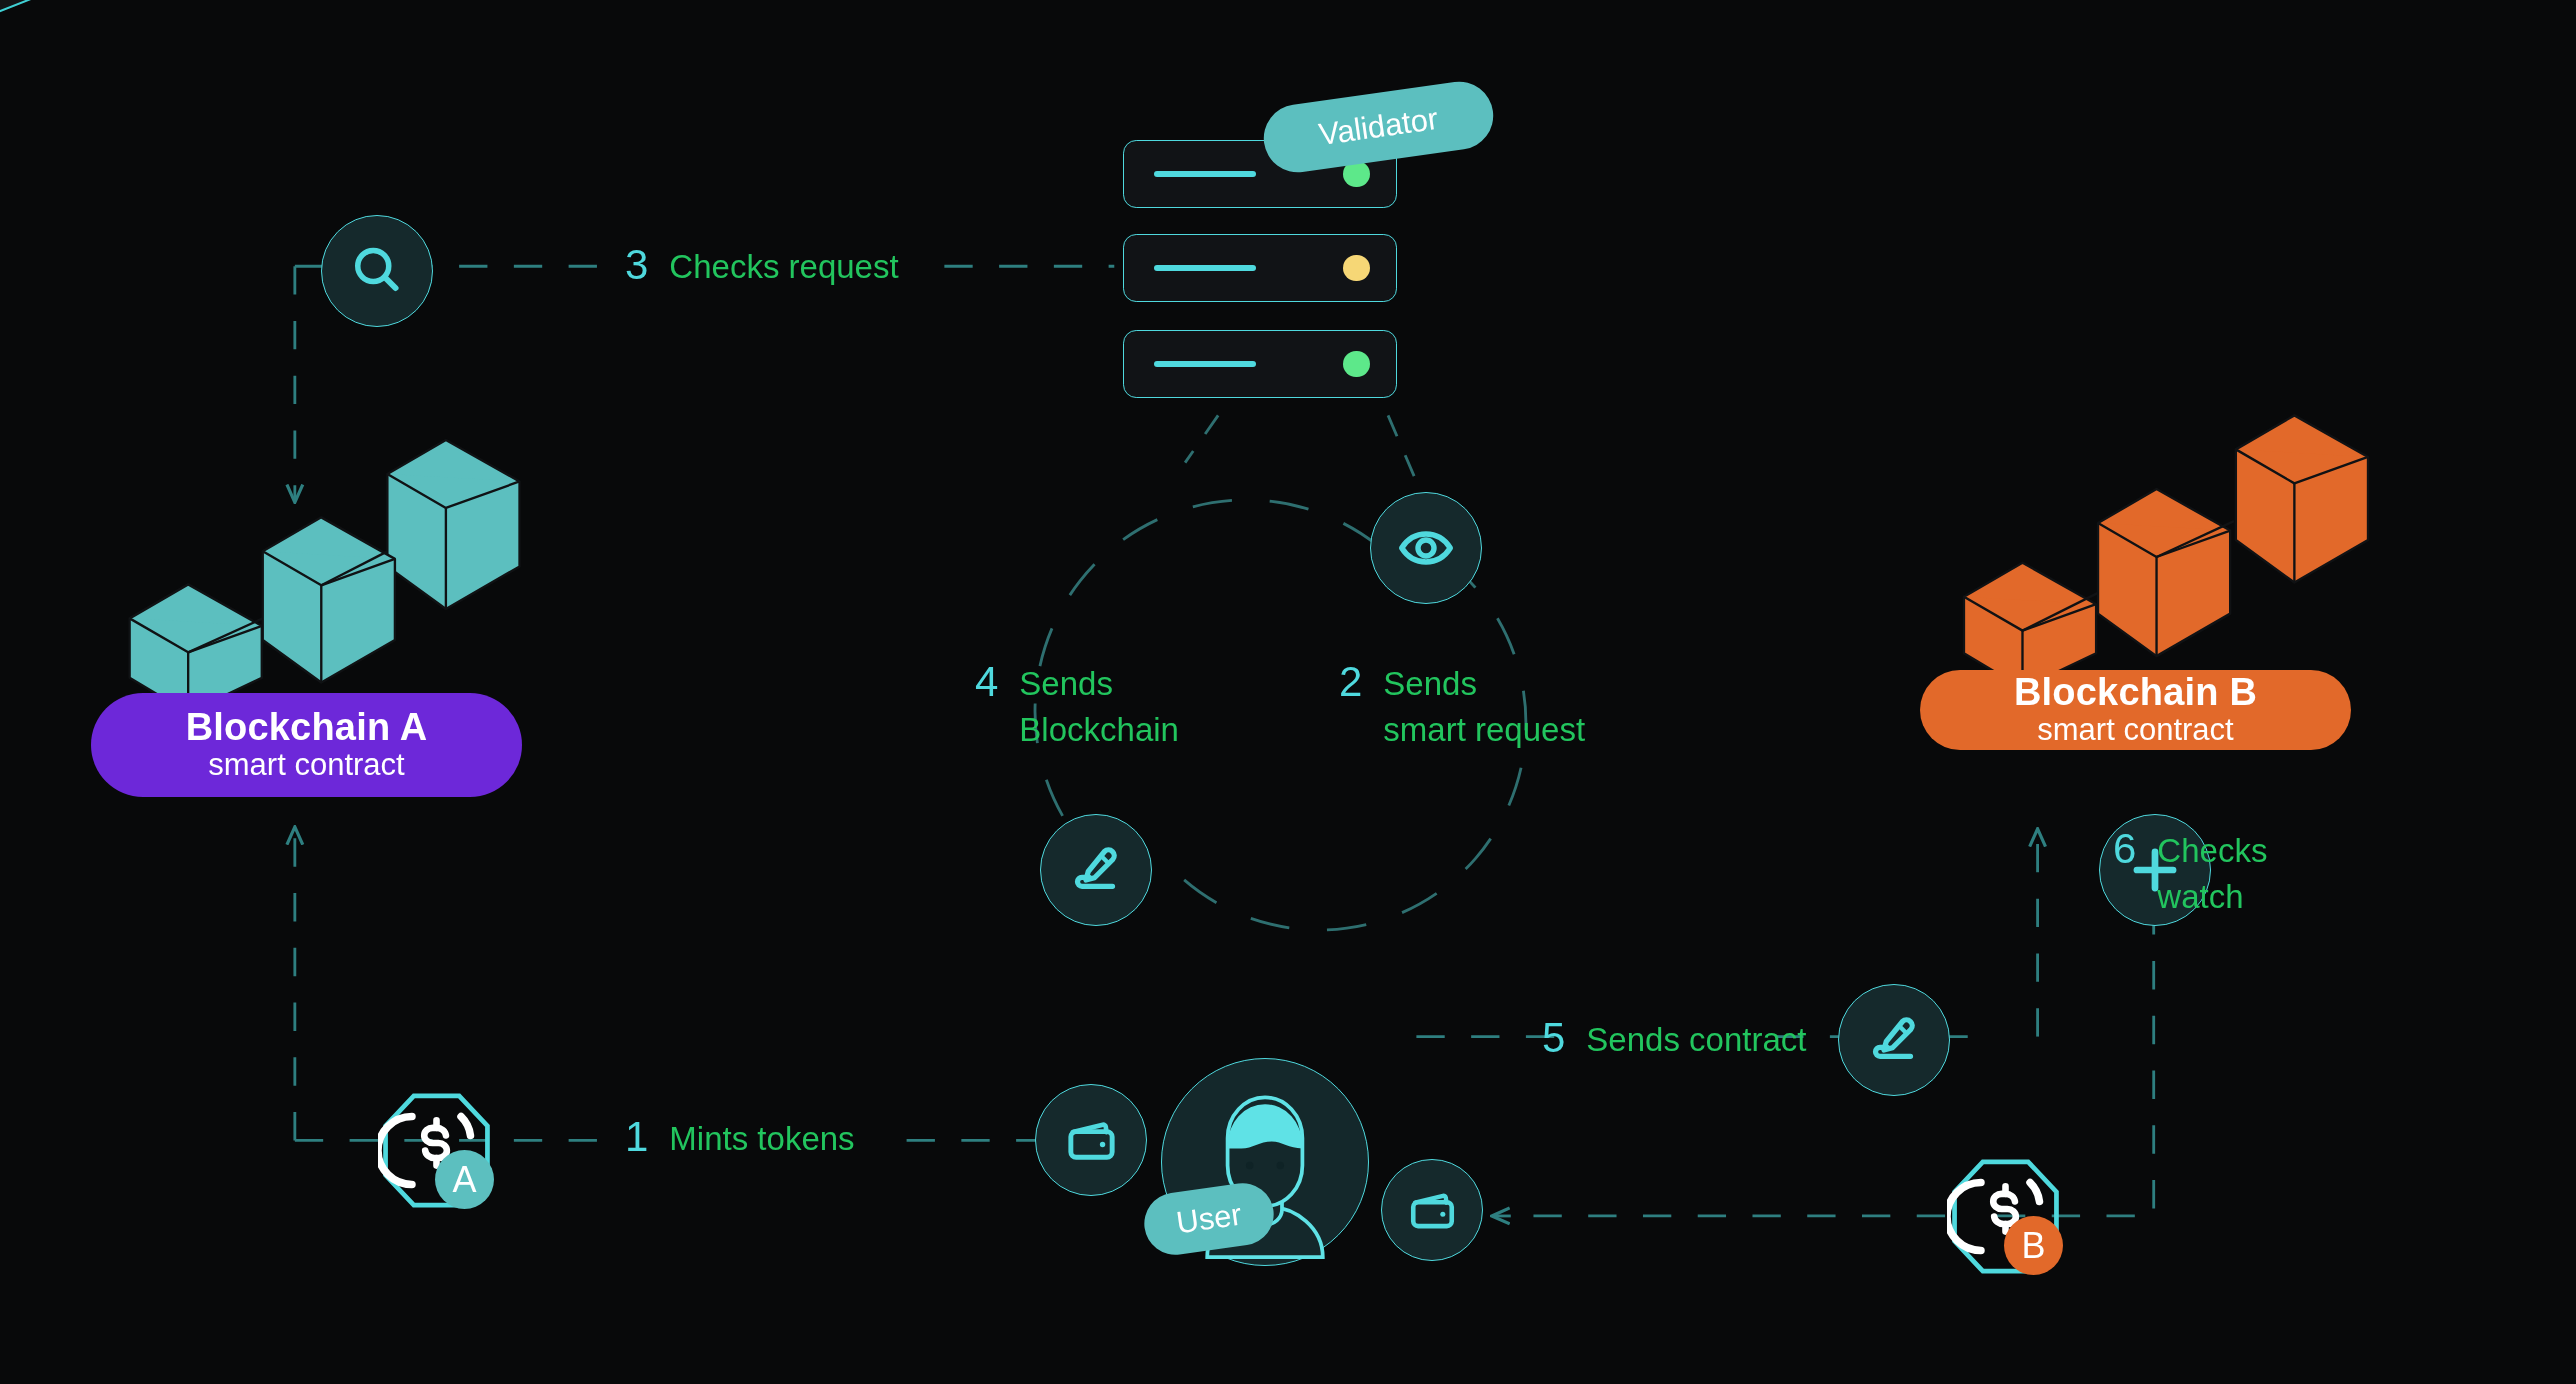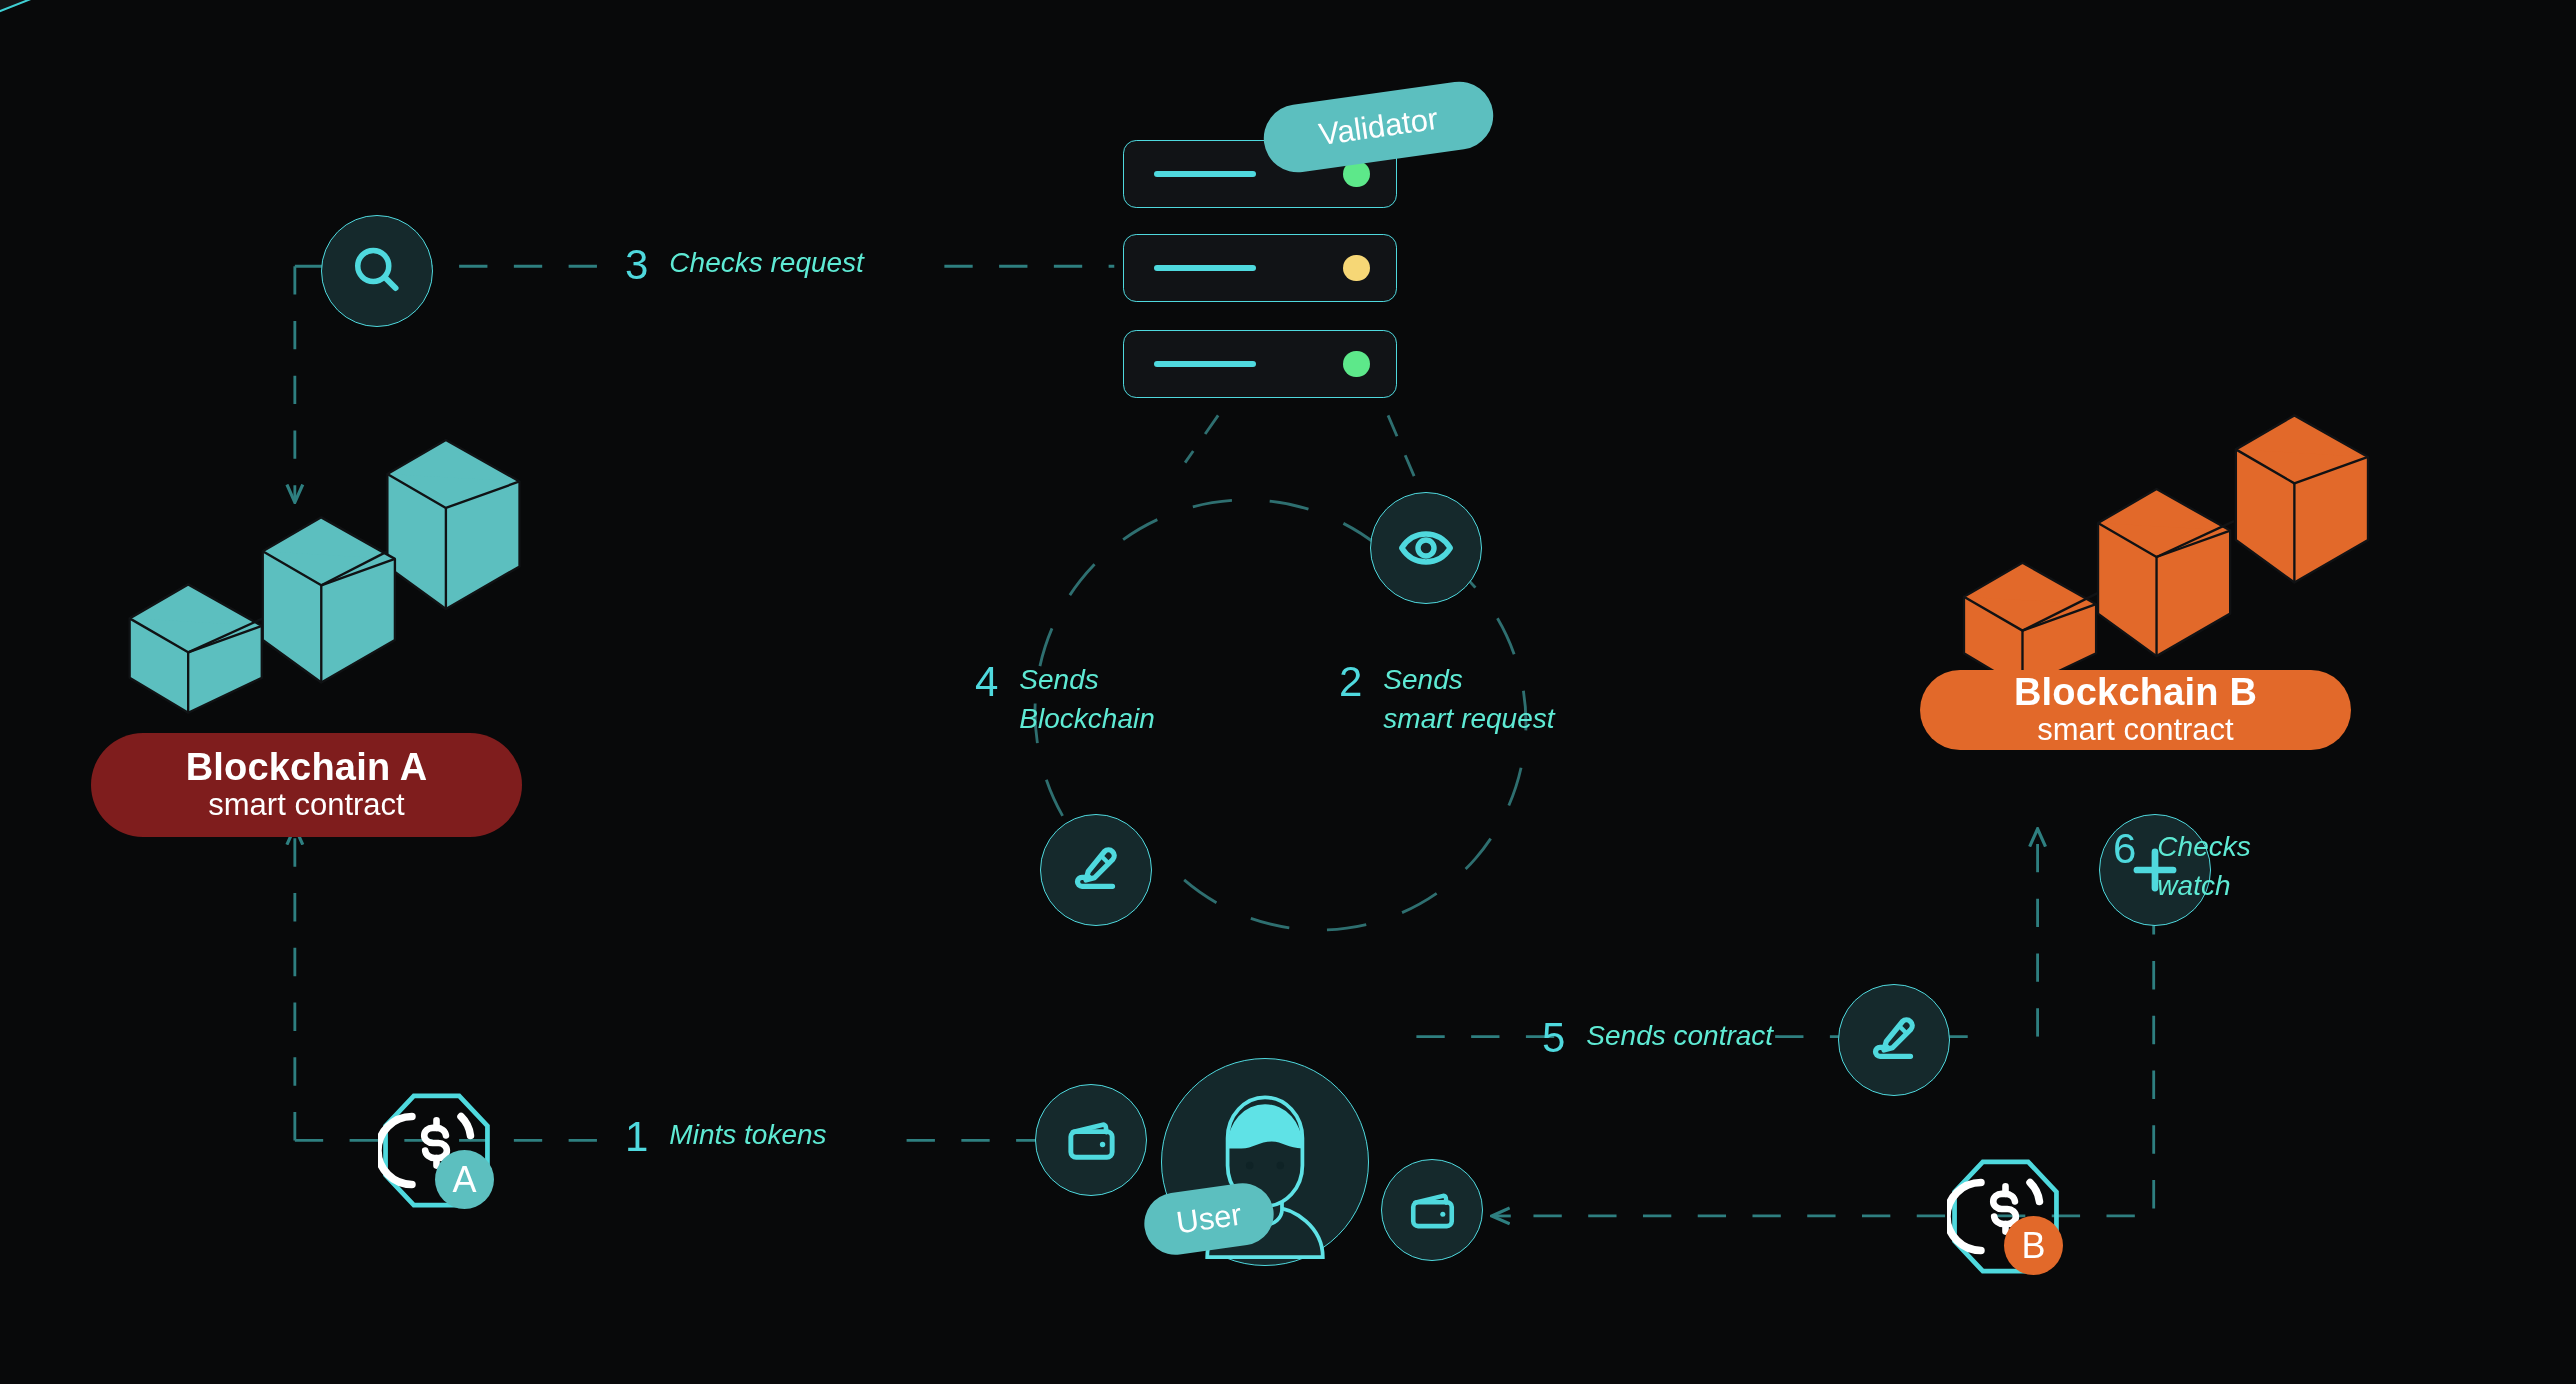--- a/index.html
+++ b/index.html
@@ -77,25 +77,24 @@
     gap: 21px;
     white-space: nowrap;
   }
   .step .num {
     color: #4fd9de;
     font-size: 42px;
     font-weight: 400;
     line-height: 1;
   }
   .step .txt {
-    color: #5eead4;
-    font-size: 28px;
+    color: #22c55e;
+    font-size: 33px;
     font-weight: 300;
     line-height: 1.38;
-    font-style: italic;
   }
   .step .txt span { display: block; }
 
   
   .rack {
     position: absolute;
     border: 1.9px solid #4fd9de;
     border-radius: 13.2px;
     background: #111316;
     display: flex;
@@ -215,21 +214,21 @@
       <path d="M2222,554 L2284,590 L2362,562"></path>
       <path d="M2284,590 L2284,695"></path>
       <path d="M2080,632 L2142,596 L2220,640 L2220,692 L2142,729 L2080,692 Z"></path>
       <path d="M2080,632 L2142,668 L2220,640"></path>
       <path d="M2142,668 L2142,729"></path>
       <path d="M2142,668 L2222,628" stroke="#101214" fill="none"></path>
       <path d="M2284,590 L2366,552" stroke="#101214" fill="none"></path>
     </g>
   </svg>
 
-  <div class="chain-pill" style="left:91px; top:693px; width:431px; height:104px; background:#7f1d1d;margin-top:40px;">
+  <div class="chain-pill" style="left:91px; top:693px; width:431px; height:104px; background:#6d28d9;">
     <div class="t1">Blockchain A</div>
     <div class="t2">smart contract</div>
   </div>
 
   <div class="chain-pill" style="left:1920px; top:670px; width:431px; height:80px; background:#e2692a;">
     <div class="t1">Blockchain B</div>
     <div class="t2">smart contract</div>
   </div>
 
   <div class="rack" style="left:1123px; top:140px; width:274px; height:68px;">

